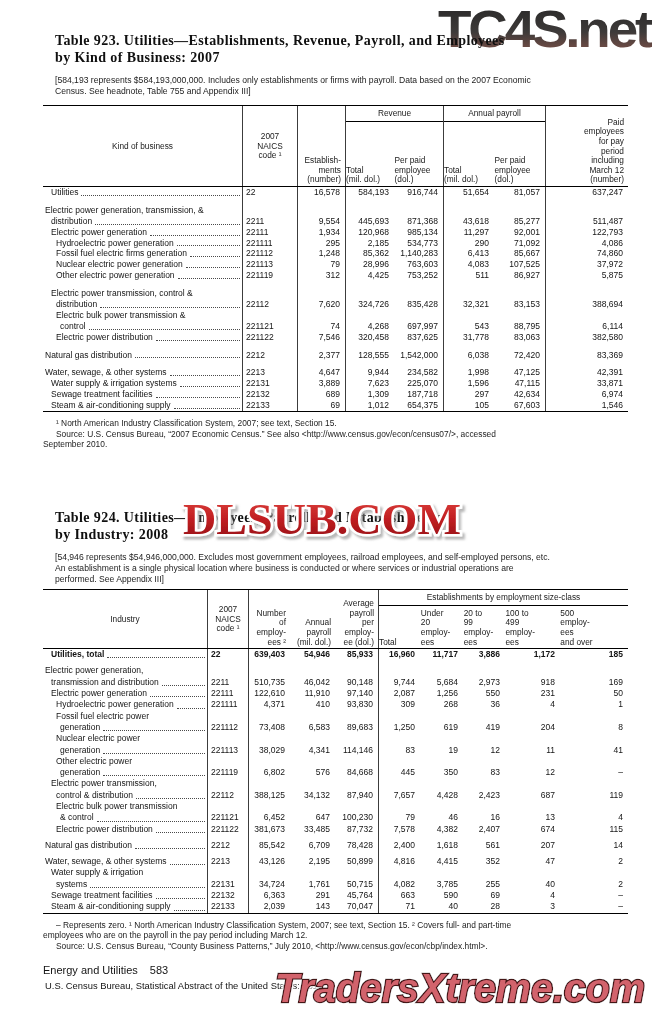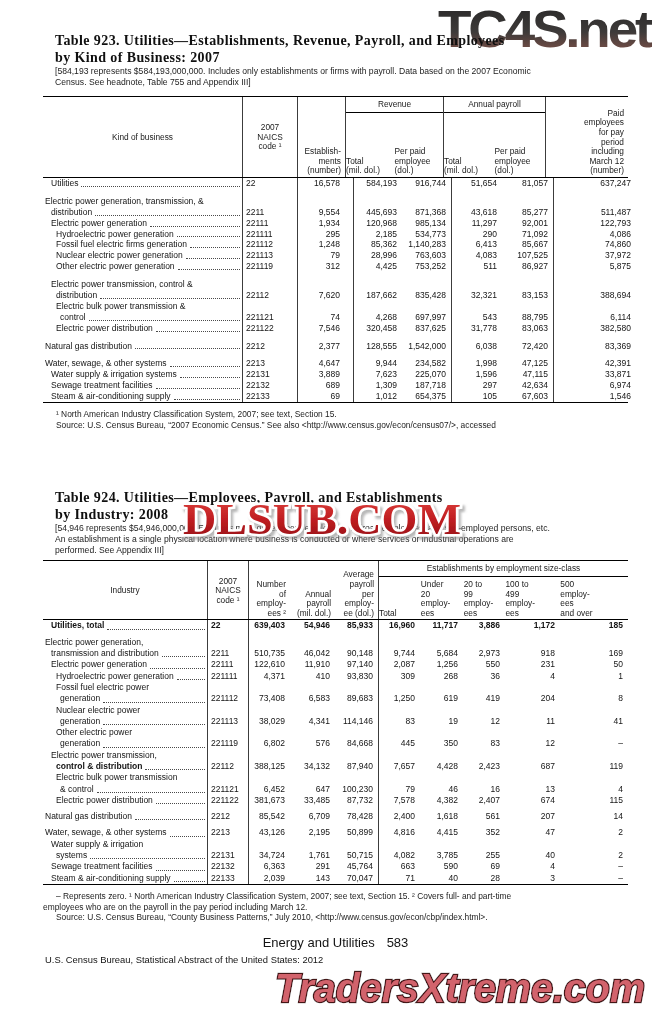--- a/index.html
+++ b/index.html
@@ -3,21 +3,21 @@
 <meta charset="utf-8">
 <style>
   html,body{margin:0;padding:0;background:#fff;}
   body{width:652px;height:1024px;position:relative;overflow:hidden;
        font-family:"Liberation Sans",sans-serif;color:#141414;}
   .content{position:relative;padding-left:43px;width:585px;}
 
   
   .ttl{font-family:"Liberation Serif",serif;font-weight:700;font-size:14px;
        line-height:16.5px;letter-spacing:.4px;color:#101010;margin-left:12px;position:relative;z-index:2;}
-  .headnote{font-size:8.6px;line-height:11px;margin-left:12px;margin-top:0;color:#1c1c1c;}
+  .headnote{font-size:8.6px;line-height:11px;margin-left:12px;margin-top:9px;color:#1c1c1c;}
   .headnote div{white-space:nowrap;}
 
   
   .tbl{border-top:1.5px solid #000;width:585px;}
   .thead{display:flex;border-bottom:1.5px solid #000;font-size:8.3px;line-height:9.6px;color:#1a1a1a;}
   .tbody{border-bottom:1.5px solid #000;}
   *{box-sizing:border-box;}
   .vl{border-left:1px solid #3c3c3c;}
 
   .hc{display:flex;flex-direction:column;justify-content:flex-end;
@@ -29,21 +29,21 @@
   .gc{display:flex;flex-direction:column;justify-content:flex-end;
       white-space:pre-line;text-align:left;padding:0 4px 1px 0;}
 
   
   .t923h{height:81px;}
   .t924h{height:59px;}
 
   
   .t923 .cstub{width:199px;}
   .t923 .cnaics{width:55px;}
-  .t923 .cv0{width:48px;} .t923 .cv1{width:49px;margin-left:8px;} .t923 .cv2{width:49px;}
+  .t923 .cv0{width:48px;} .t923 .cv1{width:49px;} .t923 .cv2{width:49px;}
   .t923 .cv3{width:51px;} .t923 .cv4{width:51px;} .t923 .cv5{width:83px;}
   .t923 .cnaics,.t923 .cv0,.t923 .cv1,.t923 .cv3,.t923 .cv5{border-left:1px solid #3c3c3c;}
   
   .t924 .cstub{width:164px;}
   .t924 .cnaics{width:41px;}
   .t924 .cv0{width:42px;} .t924 .cv1{width:45px;} .t924 .cv2{width:43px;}
   .t924 .cv3{width:42px;} .t924 .cv4{width:43px;} .t924 .cv5{width:42px;}
   .t924 .cv6{width:55px;} .t924 .cv7{width:68px;}
   .t924 .cnaics,.t924 .cv0,.t924 .cv3{border-left:1px solid #3c3c3c;}
 
@@ -60,21 +60,21 @@
   .trow .stub-t{white-space:nowrap;}
   .dots{flex:1 1 auto;border-bottom:1px dotted #4a4a4a;margin:0 2px 2px 3px;}
   .trow.bold{font-weight:700;}
 
   
   .fn{font-size:8.4px;line-height:10.7px;margin-top:6px;color:#1c1c1c;}
   .fn div{white-space:nowrap;}
   .fn .ind{padding-left:13px;}
 
   
-  .pgline{width:585px;text-align:center;font-size:13px;margin-top:12px;color:#141414;}
+  .pgline{width:585px;text-align:left;font-size:11px;margin-top:12px;color:#141414;}
   .pgline .pgnum{margin-left:12px;}
   .imprint{font-size:9.4px;margin-top:4px;margin-left:2px;color:#141414;}
 
   .wm{position:absolute;z-index:3;pointer-events:none;}
   #wm-top{left:436px;top:0;z-index:1;}
   #wm-mid{left:176px;top:487px;}
   #wm-bot{left:268px;top:956px;}
 </style>
 </head>
 <body>
@@ -274,21 +274,21 @@
           <div class="cell num cv4"></div>
           <div class="cell num cv5"></div>
         </div>
         <div class="trow">
           <div class="cell cstub">
             <span class="stub-t" style="padding-left: 13px;">distribution</span>
             <span class="dots"></span>
           </div>
           <div class="cell cnaics">22112</div>
           <div class="cell num cv0">7,620</div>
-          <div class="cell num cv1">187,662</div>
+          <div class="cell num cv1">324,726</div>
           <div class="cell num cv2">835,428</div>
           <div class="cell num cv3">32,321</div>
           <div class="cell num cv4">83,153</div>
           <div class="cell num cv5">388,694</div>
         </div>
         <div class="trow">
           <div class="cell cstub">
             <span class="stub-t" style="padding-left: 13px;">Electric bulk power transmission &amp;</span>
           </div>
           <div class="cell cnaics"></div>
@@ -409,20 +409,21 @@
           <div class="cell num cv3">105</div>
           <div class="cell num cv4">67,603</div>
           <div class="cell num cv5">1,546</div>
         </div>
       </div>
   </div>
 
   <div class="fn" id="fn923">
       <div class="ind">¹ North American Industry Classification System, 2007; see text, Section 15.</div>
       <div class="ind">Source: U.S. Census Bureau, “2007 Economic Census.” See also &lt;http://www.census.gov/econ/census07/&gt;, accessed</div>
+      <div class="">September 2010.</div>
     </div>
 
   <div class="ttl" style="margin-top:60px">
     <div>Table 924. Utilities—Employees, Payroll, and Establishments</div>
     <div>by Industry: 2008</div>
   </div>
   <div class="headnote">
     <div>[54,946 represents $54,946,000,000. Excludes most government employees, railroad employees, and self-employed persons, etc.</div>
     <div>An establishment is a single physical location where business is conducted or where services or industrial operations are</div>
     <div>performed. See Appendix III]</div>
@@ -652,21 +653,21 @@
           <div class="cell num cv1"></div>
           <div class="cell num cv2"></div>
           <div class="cell num cv3"></div>
           <div class="cell num cv4"></div>
           <div class="cell num cv5"></div>
           <div class="cell num cv6"></div>
           <div class="cell num cv7"></div>
         </div>
         <div class="trow">
           <div class="cell cstub">
-            <span class="stub-t" style="padding-left: 13px; font-weight: bold;">control &amp; distribution</span>
+            <span class="stub-t" style="padding-left: 13px;">control &amp; distribution</span>
             <span class="dots"></span>
           </div>
           <div class="cell cnaics">22112</div>
           <div class="cell num cv0">388,125</div>
           <div class="cell num cv1">34,132</div>
           <div class="cell num cv2">87,940</div>
           <div class="cell num cv3">7,657</div>
           <div class="cell num cv4">4,428</div>
           <div class="cell num cv5">2,423</div>
           <div class="cell num cv6">687</div>

